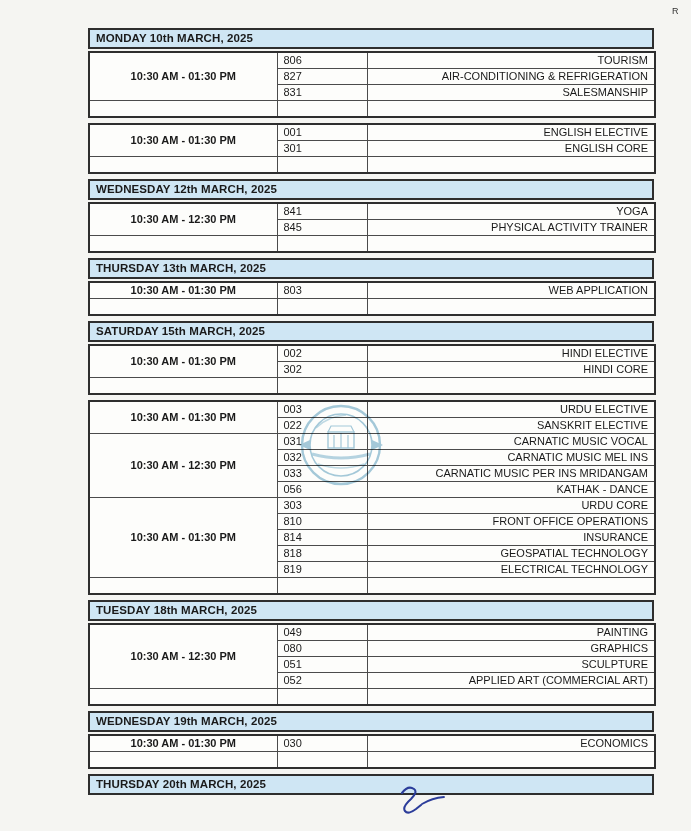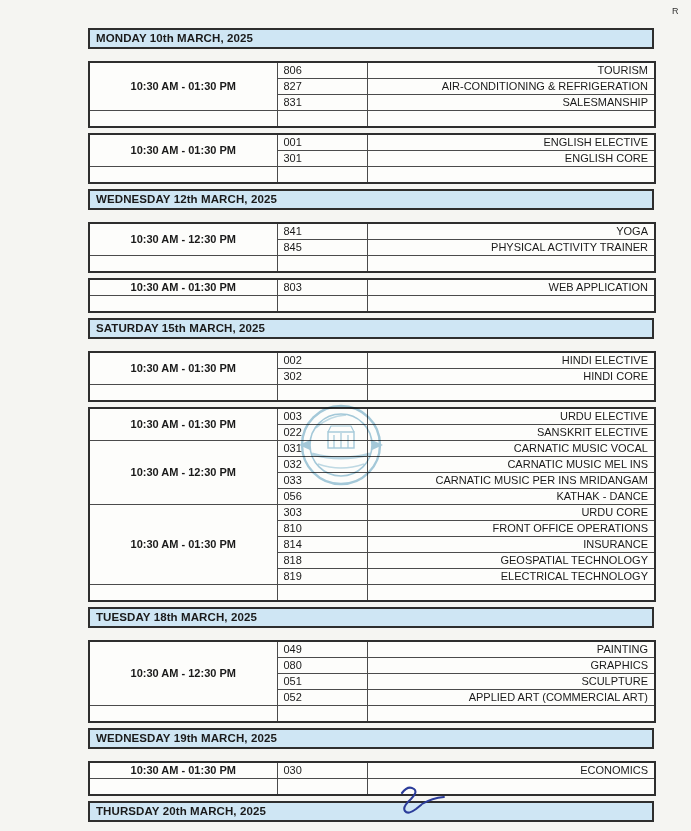--- a/index.html
+++ b/index.html
@@ -28,21 +28,21 @@
     position:absolute;left:88px;top:28px;width:566px;
   }
   .section{margin-bottom:5px;}
   .date-header{
     background:var(--header-bg);
     border:2px solid var(--border-dark);
     font-weight:bold;
     font-size:11.5px;
     height:13px;line-height:13px;
     padding:2px 6px;
-    margin-bottom:12px;
+    margin-bottom:2px;
     letter-spacing:.1px;
   }
   table.body{
     border-collapse:collapse;
     width:100%;
     border:2px solid var(--border-dark);
     background:var(--cell-bg);
     table-layout:fixed;
   }
   td{
@@ -154,20 +154,21 @@
           </tr>
           <tr>
             <td class="time">&nbsp;</td>
             <td class="code">&nbsp;</td>
             <td class="subject">&nbsp;</td>
           </tr>
         </tbody>
       </table>
     </div>
     <div class="section">
+      <div class="date-header">THURSDAY 13th MARCH, 2025</div>
       <table class="body">
         <colgroup>
           <col class="c-time">
           <col class="c-code">
           <col class="c-subject">
         </colgroup>
         <tbody>
           <tr>
             <td class="time" rowspan="1">10:30 AM - 01:30 PM</td>
             <td class="code">803</td>

